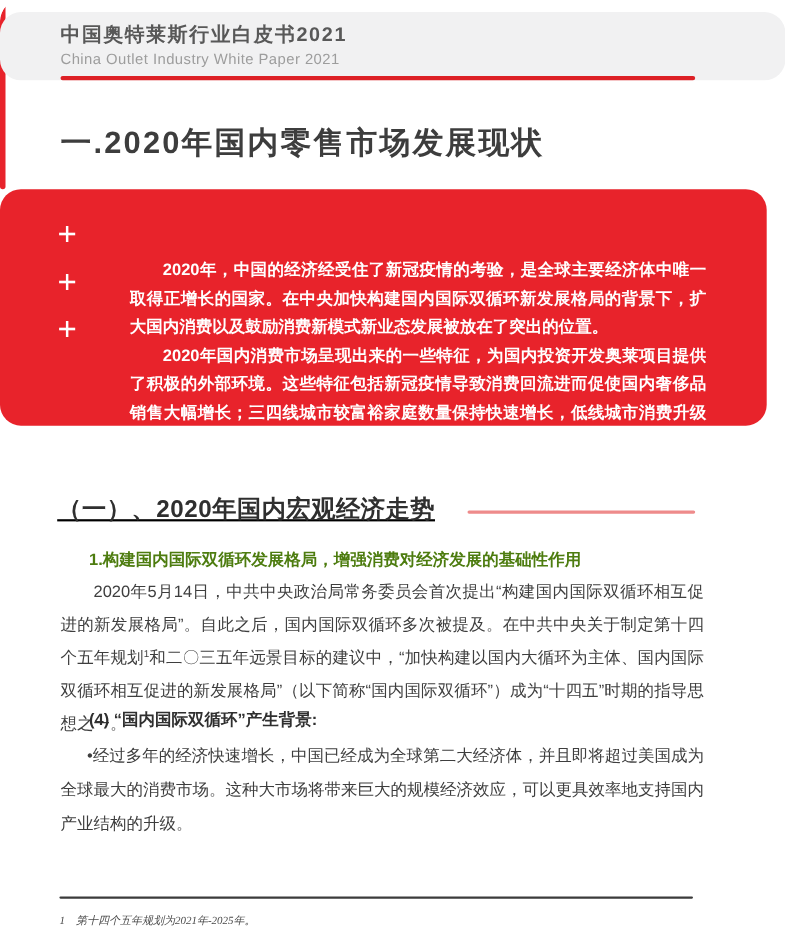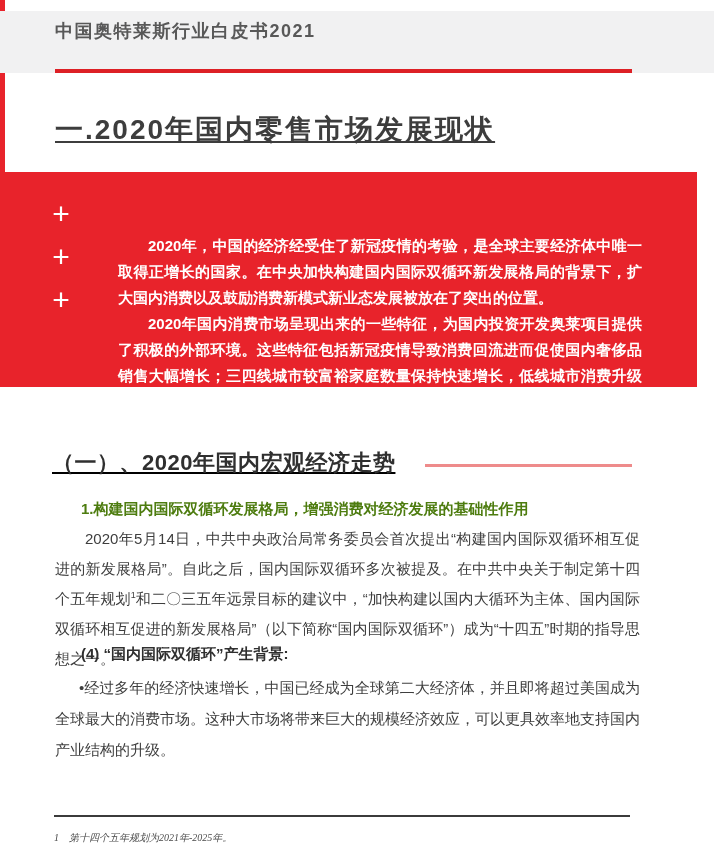--- a/index.html
+++ b/index.html
@@ -1,15 +1,15 @@
 <!DOCTYPE html>
 <html><head>
 <meta charset="utf-8">
 <style>
-  * { margin:0; padding:0; box-sizing:border-box; }
+  * { margin:0; padding:0; box-sizing:border-box;border-radius:19px; }
   html,body { background:#ffffff; }
   .page {
     position:relative;
     width:714px; height:864px;
     background:#ffffff;
     overflow:hidden;
     font-family:"Liberation Sans", sans-serif;
   }
   
   .accent-strip {
@@ -32,21 +32,20 @@
   }
   .header-underline {
     position:absolute; left:55px; top:69px; width:577px; height:4px;
     background:#dd2026;
   }
   
   .page-title {
     position:absolute; left:55px; top:110px; width:620px;
     font-size:28px; font-weight:bold; color:#3d3d3d; letter-spacing:2px;
     line-height:40px;
-    text-decoration:underline;
   }
   
   .highlight-box {
     position:absolute; left:0; top:172px; width:697px; height:215px;
     background:#e8232b;
   }
   .plus-col {
     position:absolute; left:46px; top:20px;
     display:flex; flex-direction:column;
     color:#ffffff;
@@ -110,20 +109,21 @@
 </style>
 </head>
 <body>
 
 <div class="page">
 
   <div class="accent-strip"></div>
 
   <div class="header-band">
     <div class="doc-title-zh">中国奥特莱斯行业白皮书2021</div>
+    <div class="doc-title-en">China Outlet Industry White Paper 2021</div>
   </div>
   <div class="header-underline"></div>
 
   <h1 class="page-title">一.2020年国内零售市场发展现状</h1>
 
   <section class="highlight-box">
     <div class="plus-col">
       <span class="plus">+</span>
       <span class="plus">+</span>
       <span class="plus">+</span>

